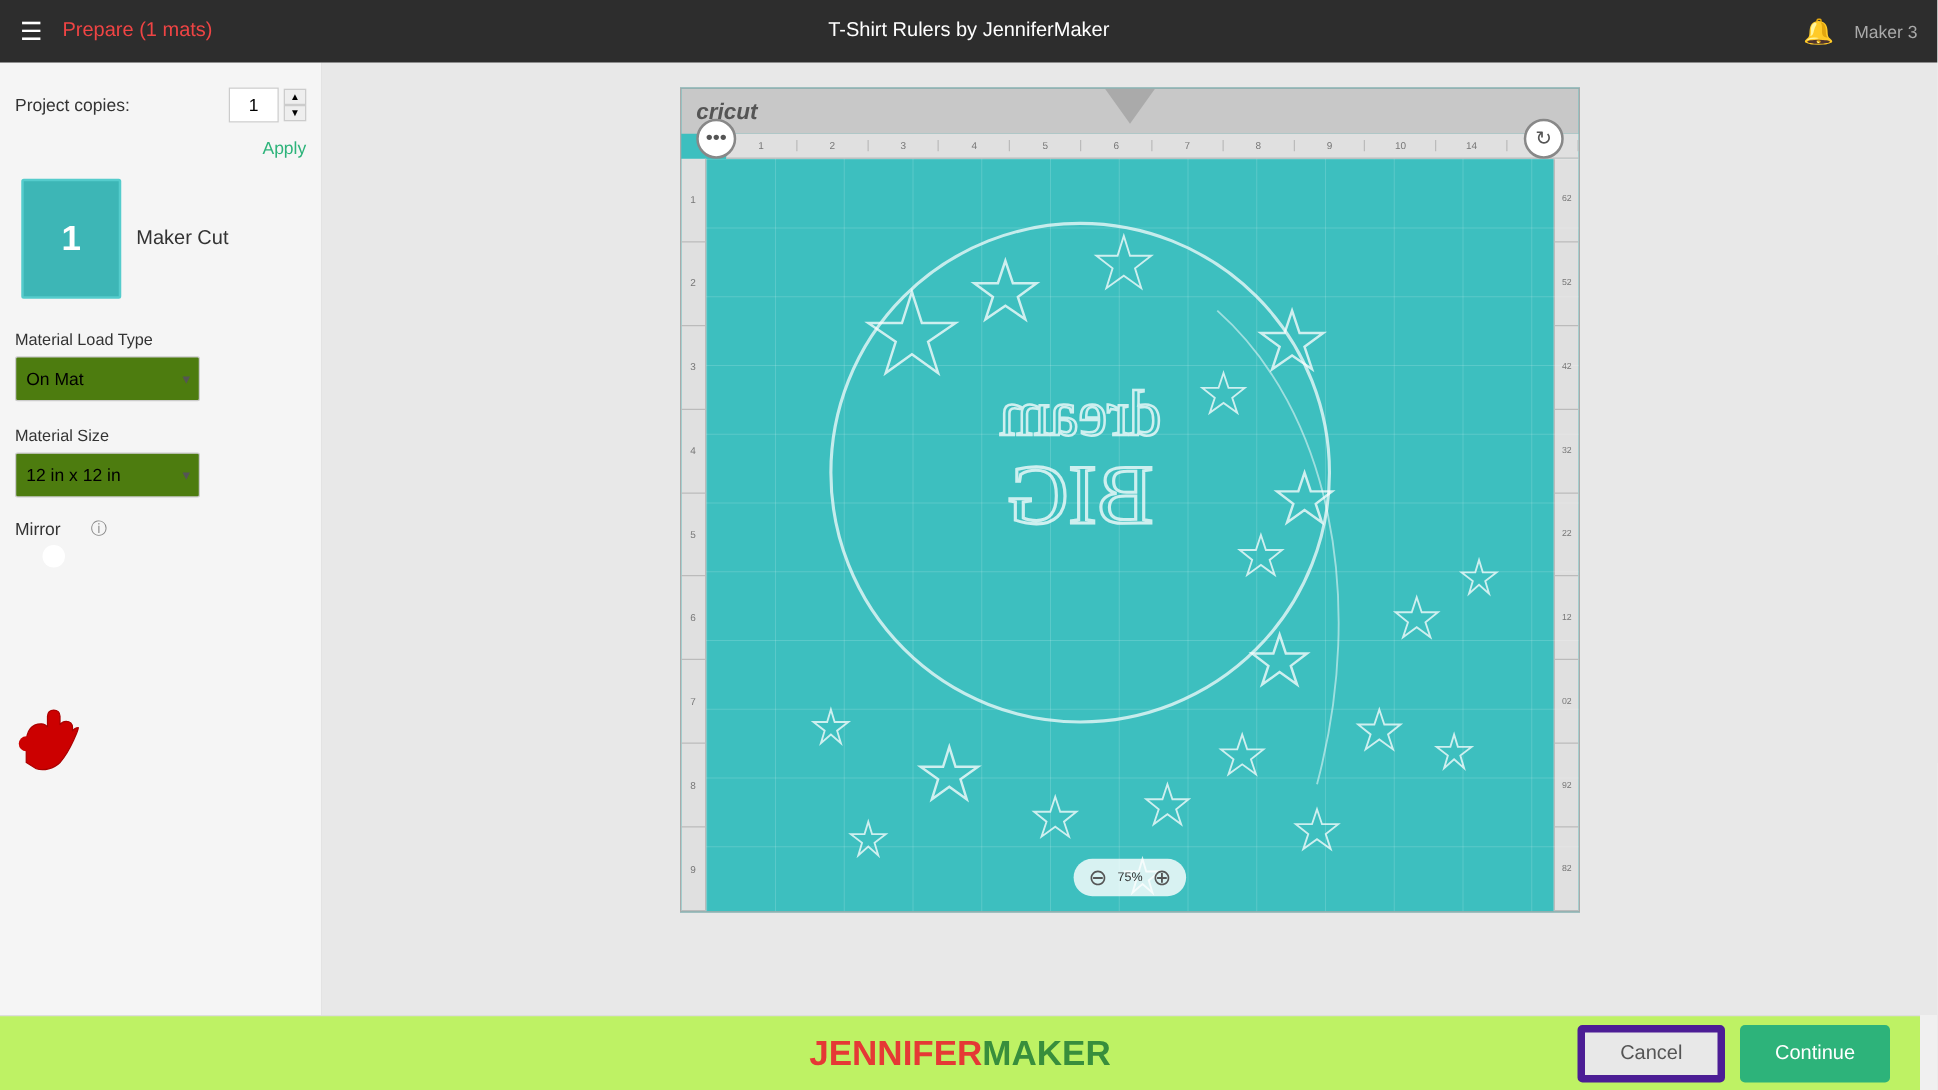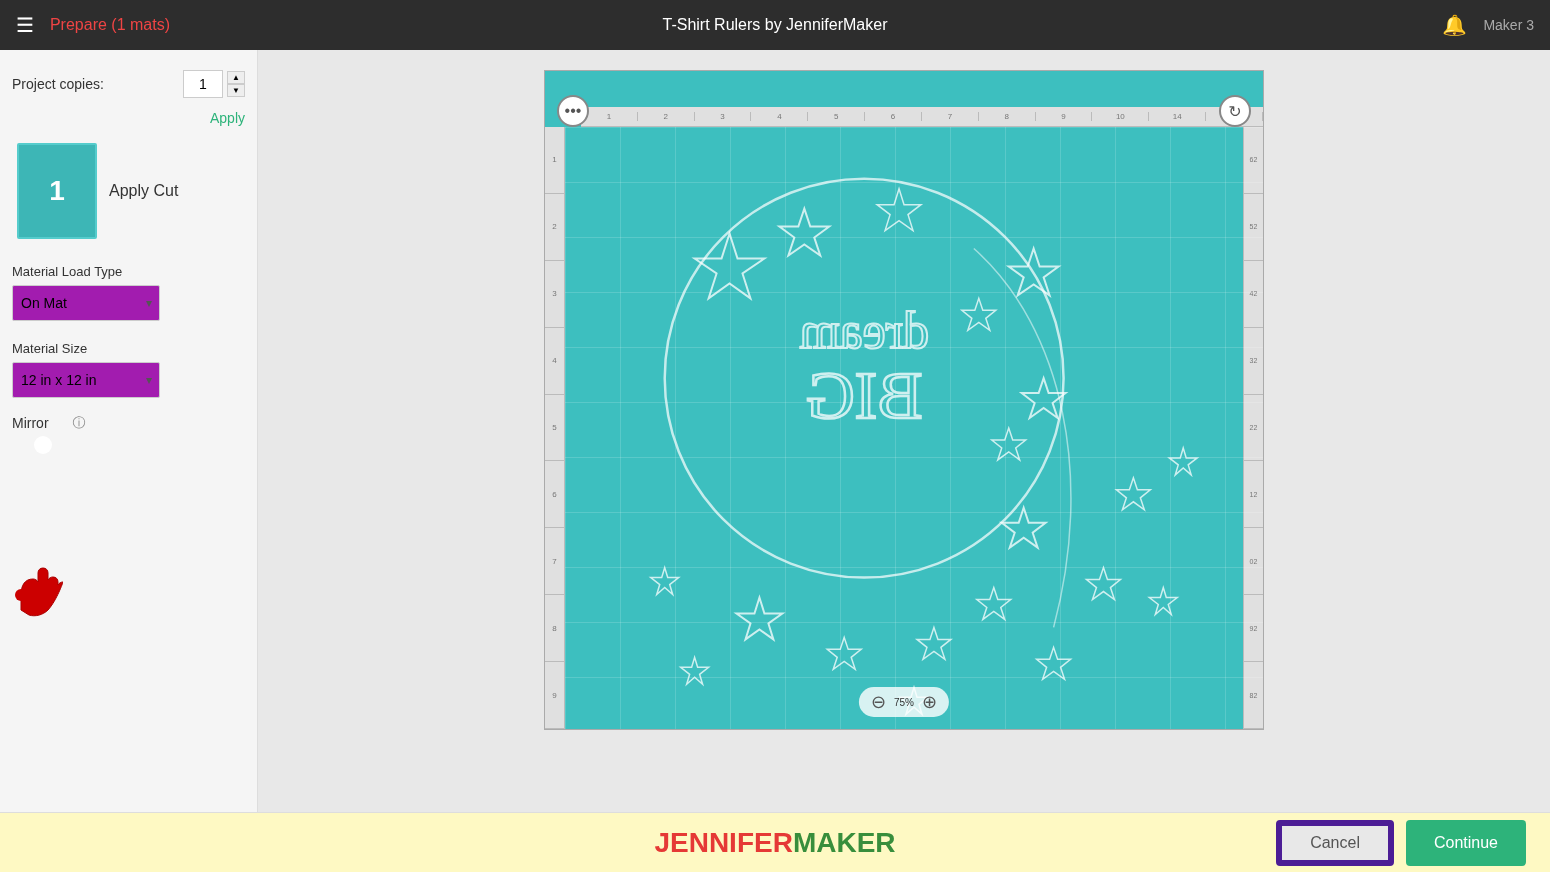--- a/index.html
+++ b/index.html
@@ -58,21 +58,21 @@
     .mat-name { font-size: 16px; color: #333; }
 
     
     .field-group { padding: 12px 12px 8px 12px; }
     .field-label { font-size: 13px; color: #333; margin-bottom: 6px; font-weight: 500; }
     .select-wrapper { position: relative; width: 148px; }
     .select-wrapper::after {
       content: '▾'; position: absolute; right: 8px; top: 50%; transform: translateY(-50%);
       pointer-events: none; color: #555; font-size: 12px;
     }
-    .select-wrapper select { width: 100%; height: 36px; border: 1px solid #ccc; background: #a21caf; font-size: 14px; padding: 0 8px 0 8px; cursor: pointer; outline: none; appearance: none; border-radius: 2px; }
+    .select-wrapper select { width: 100%; height: 36px; border: 1px solid #ccc; background: #4d7c0f; font-size: 14px; padding: 0 8px 0 8px; cursor: pointer; outline: none; appearance: none; border-radius: 2px; }
 
     
     .mirror-row { padding: 8px 12px; display: flex; align-items: center; gap: 24px; }
     .mirror-label { font-size: 14px; color: #333; }
     .mirror-info { color: #888; font-size: 13px; cursor: pointer; }
     .toggle-switch {
       position: relative; width: 44px; height: 24px; cursor: pointer;
     }
     .toggle-switch input { opacity: 0; width: 0; height: 0; }
     .toggle-slider {
@@ -171,22 +171,22 @@
     .zoom-controls {
       position: absolute; bottom: 12px; left: 50%; transform: translateX(-50%);
       display: flex; align-items: center; gap: 8px; background: rgba(255,255,255,0.8);
       border-radius: 20px; padding: 4px 12px;
     }
     .zoom-btn { background: none; border: none; cursor: pointer; font-size: 18px; color: #555; }
     .zoom-level { font-size: 10px; color: #333; }
 
     
     .bottom-bar {
-      position: absolute; bottom: 0; left: 0; right: 0; height: 60px;
-      background: #fef9c3; border-top: 1px solid #ddd; display: flex; align-items: center;
+      position: absolute; bottom: 0; left: 0; right: 14px; height: 60px;
+      background: #bef264; border-top: 1px solid #ddd; display: flex; align-items: center;
       justify-content: space-between; padding: 0 24px;
     }
     .jennifermaker-logo {
       position: absolute; left: 50%; transform: translateX(-50%);
       font-size: 28px; font-weight: bold;
     }
     .jennifer-part { color: #e53935; }
     .maker-part { color: #388e3c; }
     .bottom-actions { display: flex; gap: 12px; }
     .cancel-btn {
@@ -235,21 +235,21 @@
     </div>
   </div>
   <div class="apply-row">
     <button class="apply-btn">Apply</button>
   </div>
 
   <div class="mat-card">
     <div class="mat-thumb">
       <span class="mat-thumb-number">1</span>
     </div>
-    <span class="mat-name">Apply Cut</span>
+    <span class="mat-name">Maker Cut</span>
   </div>
 
   <div class="field-group">
     <div class="field-label">Material Load Type</div>
     <div class="select-wrapper">
       <select>
         <option>On Mat</option>
         <option>Without Mat</option>
       </select>
     </div>
@@ -285,20 +285,24 @@
         <circle cx="8" cy="30" r="6" fill="#cc0000"></circle>
       </g>
     </svg>
   </div>
 </div>
 
 <div class="main-area">
   <div class="mat-preview-wrapper">
     <div class="mat-preview">
 
+      <div class="mat-header">
+        <span class="cricut-logo">cricut</span>
+        <div class="mat-arrow"></div>
+      </div>
 
       <div class="dots-btn">•••</div>
 
       <div class="refresh-btn">↻</div>
 
       <div class="ruler-h">
         <div class="ruler-tick-h">1</div>
         <div class="ruler-tick-h">2</div>
         <div class="ruler-tick-h">3</div>
         <div class="ruler-tick-h">4</div>

